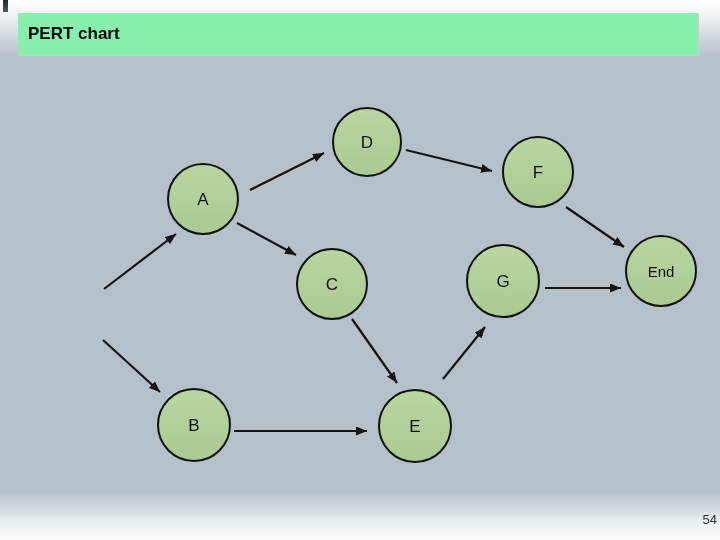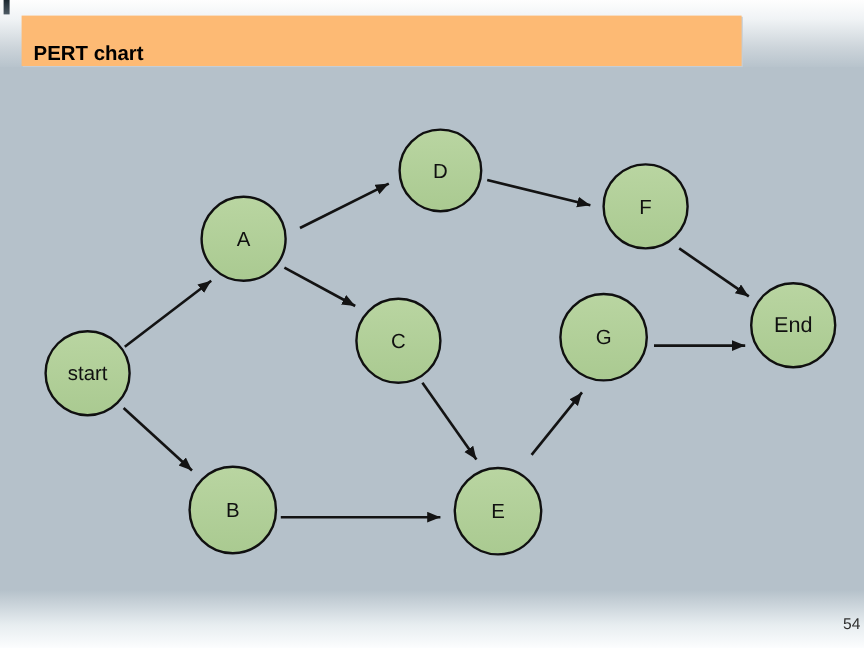--- a/index.html
+++ b/index.html
@@ -10,23 +10,23 @@
   
   .banner-bg{
     position:absolute;left:0;top:0;width:720px;height:57px;
     background:linear-gradient(180deg,#fefefe 0%,#f0f3f5 28%,#ccd4da 70%,#b6c2cb 100%);
   }
   .corner-accent{
     position:absolute;left:3px;top:0;width:5px;height:12px;
     background:linear-gradient(180deg,#1d2930,#4d5a64);
   }
   .title-box{
-    position:absolute;left:18px;top:13px;width:600px;height:42px;
-    background:#fdba74;box-shadow:1px 1px 0 #c6ced5;
-    display:flex;align-items:flex-end;
+    position:absolute;left:18px;top:13px;width:680px;height:42px;
+    background:#86efac;box-shadow:1px 1px 0 #c6ced5;
+    display:flex;align-items:center;
   }
   .slide-title{
     margin-left:10px;font-size:17px;font-weight:bold;color:#000;
   }
   
   .main-bg{
     position:absolute;left:0;top:56px;width:720px;height:484px;
     background:linear-gradient(180deg,#b5c1ca 0%,#b5c1ca 90%,#e7edf0 96%,#fcfdfe 100%);
   }
   .diagram{
@@ -40,21 +40,21 @@
   }
   .node{
     position:absolute;box-sizing:border-box;border-radius:50%;
     border:2.5px solid #101010;
     background:linear-gradient(180deg,#b9d5a1 0%,#aaca91 100%);
     display:flex;align-items:center;justify-content:center;
   }
   .node span{
     font-size:17px;color:#101010;line-height:1;
   }
-  .node.big-label span{font-size:18px;}
+  .node.big-label span{font-size:15px;}
   .page-number{
     position:absolute;right:3px;bottom:13px;
     font-size:13px;color:#2f2f2f;
   }
 </style>
 </head>
 <body>
 
 <div class="slide">
 
@@ -80,23 +80,20 @@
         <line x1="250" y1="190" x2="324" y2="153" class="edge-line" stroke="#131313" marker-end="url(#arrowhead)"></line>
         <line x1="237" y1="223" x2="296" y2="255" class="edge-line" stroke="#131313" marker-end="url(#arrowhead)"></line>
         <line x1="406" y1="150" x2="492" y2="171" class="edge-line" stroke="#131313" marker-end="url(#arrowhead)"></line>
         <line x1="566" y1="207" x2="624" y2="247" class="edge-line" stroke="#131313" marker-end="url(#arrowhead)"></line>
         <line x1="352" y1="319" x2="397" y2="383" class="edge-line" stroke="#131313" marker-end="url(#arrowhead)"></line>
         <line x1="234" y1="431" x2="367" y2="431" class="edge-line" stroke="#131313" marker-end="url(#arrowhead)"></line>
         <line x1="443" y1="379" x2="485" y2="327" class="edge-line" stroke="#131313" marker-end="url(#arrowhead)"></line>
         <line x1="545" y1="288" x2="621" y2="288" class="edge-line" stroke="#131313" marker-end="url(#arrowhead)"></line>
       </svg>
 
-  <div class="node" style="left: 37px; top: 275px; height: 72px; width: 72px;">
-        <span>start</span>
-      </div>
       <div class="node" style="left: 167px; top: 163px; height: 72px; width: 72px;">
         <span>A</span>
       </div>
       <div class="node" style="left: 157px; top: 388px; height: 74px; width: 74px;">
         <span>B</span>
       </div>
       <div class="node" style="left: 296px; top: 248px; height: 72px; width: 72px;">
         <span>C</span>
       </div>
       <div class="node" style="left: 332px; top: 107px; height: 70px; width: 70px;">

